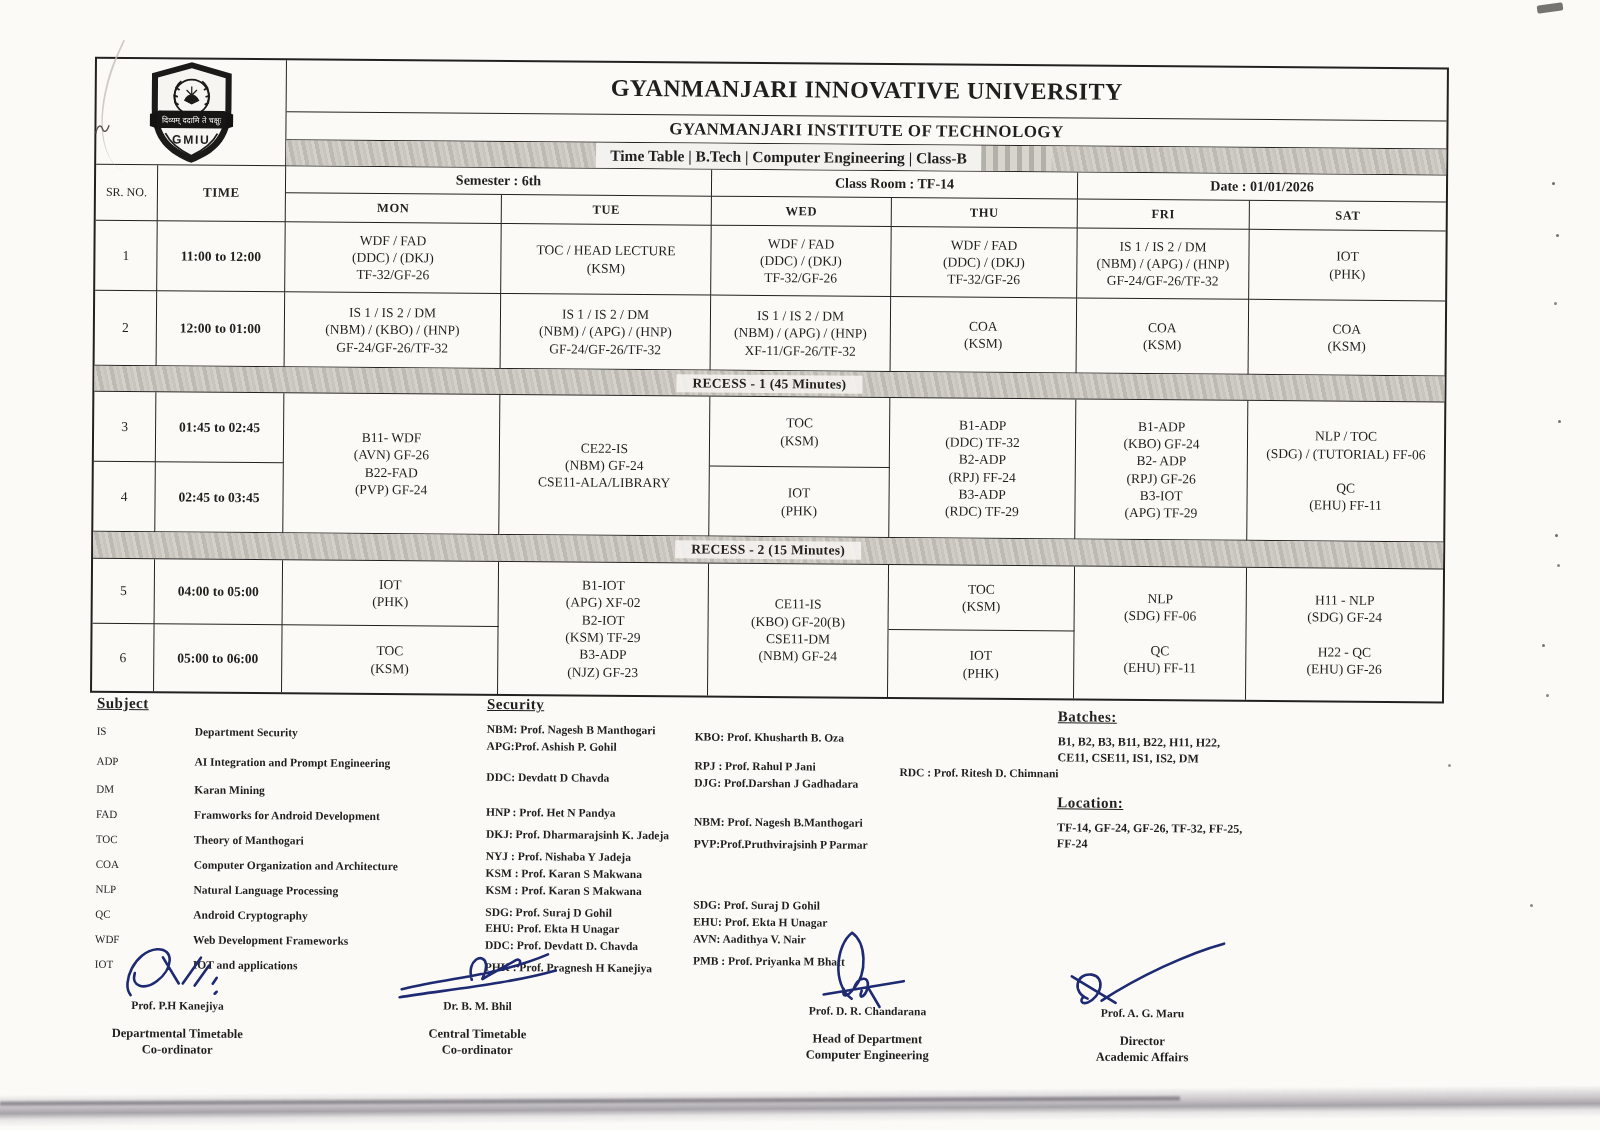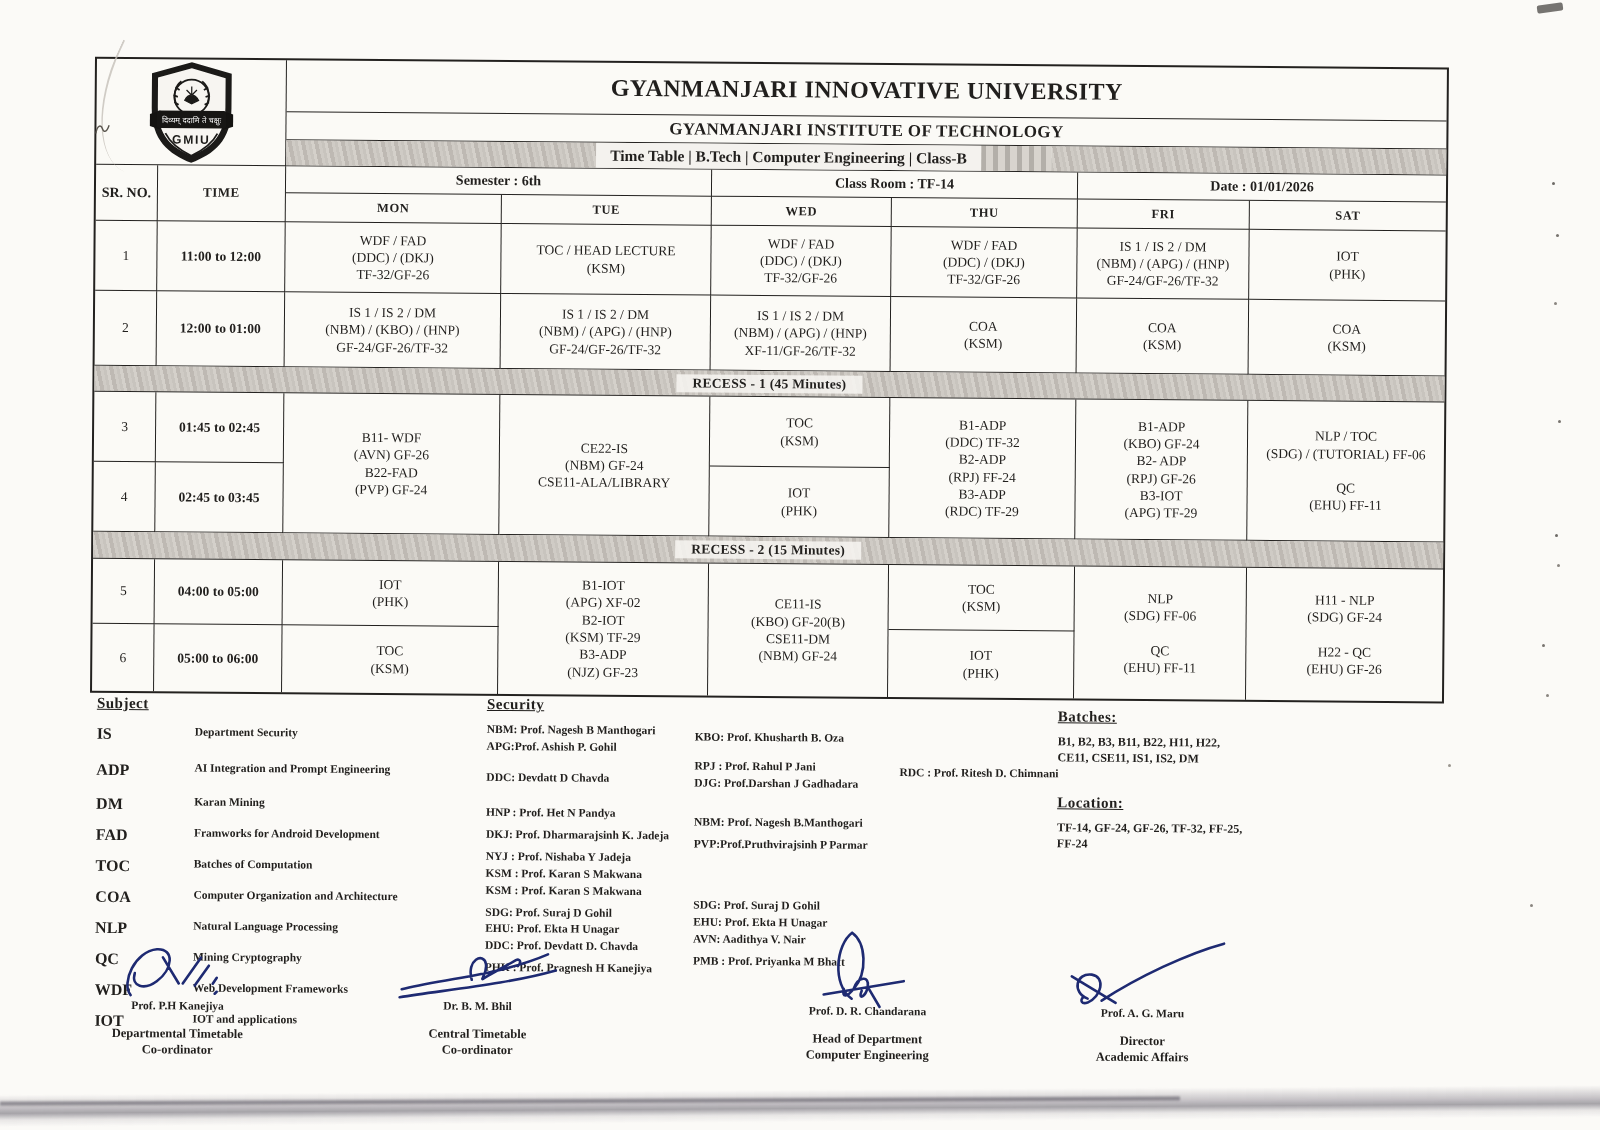--- a/index.html
+++ b/index.html
@@ -20,38 +20,38 @@
   .span34{grid-row:9/11}.span56{grid-row:12/14}
   .logo-cell{grid-column:1/3;grid-row:1/4;display:flex;align-items:center;justify-content:center;}
   .uni{grid-column:3/9;grid-row:1;font-size:24px;font-weight:bold;letter-spacing:.5px}
   .inst{grid-column:3/9;grid-row:2;font-size:17px;font-weight:bold;letter-spacing:.4px}
   .band{grid-column:3/9;grid-row:3;padding:0;display:flex;align-items:stretch;white-space:nowrap;}
   .gtex{background:repeating-linear-gradient(78deg,#c8c4be 0 3px,#d4d0ca 3px 6px,#beb9b3 6px 10px,#cfcbc5 10px 13px);}
   .band .seg1{width:310px}.band .seg3{flex:1}
   .band-text{display:flex;align-items:center;padding:0 14px;background:#f4f2ee;
     font-size:15.5px;font-weight:bold;}
   .band .seg2{width:70px;background:repeating-linear-gradient(90deg,#b3afa9 0 5px,#d8d4ce 5px 12px);}
-  .h-sr{grid-column:1;grid-row:4/6;font-size:14px;font-weight:bold}
+  .h-sr{grid-column:1;grid-row:4/6;font-size:12px;font-weight:normal}
   .h-time{grid-column:2;grid-row:4/6;font-size:13px;font-weight:bold;letter-spacing:.5px}
   .h-sem{grid-column:3/5;grid-row:4}.h-room{grid-column:5/7;grid-row:4}.h-date{grid-column:7/9;grid-row:4}
   .h-sem,.h-room,.h-date{font-size:14px;font-weight:bold}
   .h-day{grid-row:5;font-size:12.5px;font-weight:bold;letter-spacing:.6px}
   .recess{grid-column:1/9;border-bottom:1.5px solid #23211f;display:flex;align-items:center;justify-content:center;}
   .rec1{grid-row:8}.rec2{grid-row:11}
   .recess span{font-size:13.5px;font-weight:bold;background:rgba(246,244,240,.88);padding:1px 16px;letter-spacing:.3px;}
   .sr-num{font-size:12.5px}
   .timecell{font-size:13.5px;font-weight:bold}
   .cell{font-size:13.5px}
   
   .logo{width:112px;height:104px}
   
   .heading{font-size:15px;font-weight:bold;text-decoration:underline;letter-spacing:.5px}
   .subjects{position:absolute;left:102px;top:700px;width:370px}
   .s-row{display:flex;margin-top:13px}
-  .s-abbr{width:98px;font-weight:bold;font-size:16px}
+  .s-abbr{width:98px;font-weight:normal;font-size:11px}
   .s-name{font-size:11.5px;font-weight:600}
   .mt18{margin-top:18px}.mt16{margin-top:16px}
   .faculty-h{position:absolute;left:492px;top:698px}
   .fcol{position:absolute;font-size:11.5px;font-weight:bold;line-height:1.3}
   .fc1{left:492px;top:722px;width:230px}
   .fc2{left:700px;top:728px;width:230px}
   .fc3{left:905px;top:762px;width:230px}
   .f-item{margin-top:2px;white-space:nowrap}
   .fm14{margin-top:14px}.fm16{margin-top:16px}.fm20{margin-top:20px}
   .fm24{margin-top:24px}.fm46{margin-top:46px}.fm7{margin-top:7px}
@@ -253,33 +253,33 @@
     <div class="s-row mt16">
         <span class="s-abbr">DM</span>
         <span class="s-name">Karan Mining</span>
       </div>
     <div class="s-row">
         <span class="s-abbr">FAD</span>
         <span class="s-name">Framworks for Android Development</span>
       </div>
     <div class="s-row">
         <span class="s-abbr">TOC</span>
-        <span class="s-name">Batches of Computation</span>
+        <span class="s-name">Theory of Manthogari</span>
       </div>
     <div class="s-row">
         <span class="s-abbr">COA</span>
         <span class="s-name">Computer Organization and Architecture</span>
       </div>
     <div class="s-row">
         <span class="s-abbr">NLP</span>
         <span class="s-name">Natural Language Processing</span>
       </div>
     <div class="s-row">
         <span class="s-abbr">QC</span>
-        <span class="s-name">Mining Cryptography</span>
+        <span class="s-name">Android Cryptography</span>
       </div>
     <div class="s-row">
         <span class="s-abbr">WDF</span>
         <span class="s-name">Web Development Frameworks</span>
       </div>
     <div class="s-row">
         <span class="s-abbr">IOT</span>
         <span class="s-name">IOT and applications</span>
       </div>
   </div>

